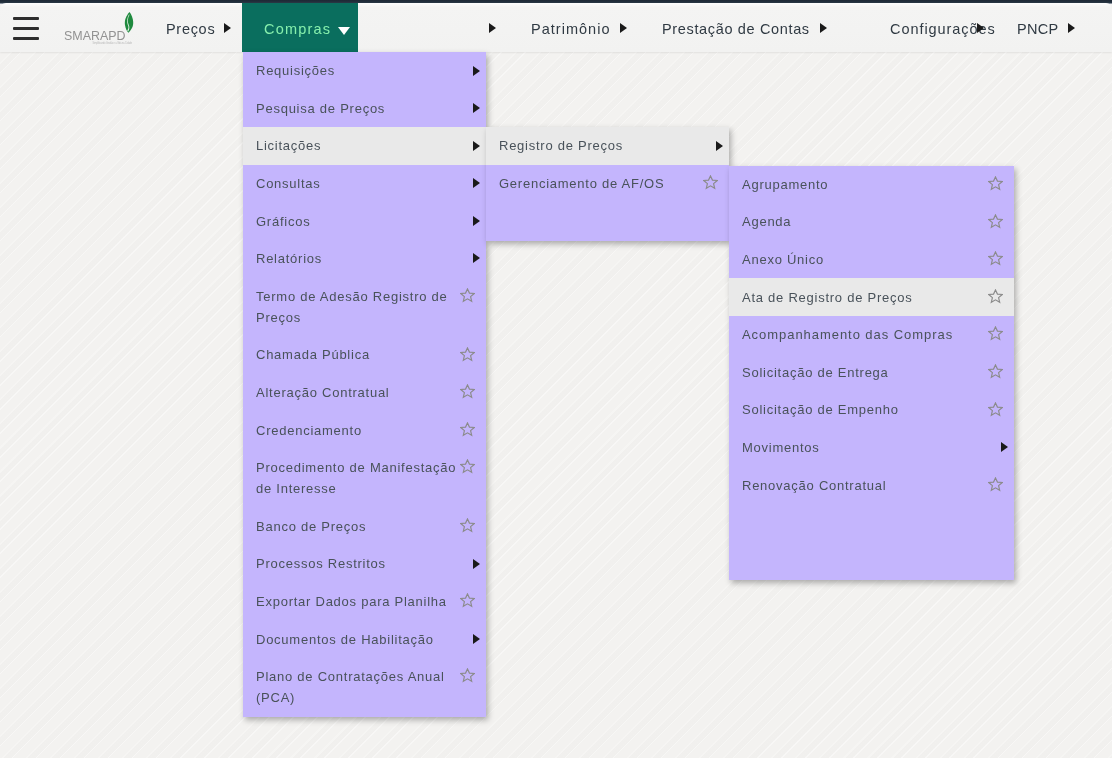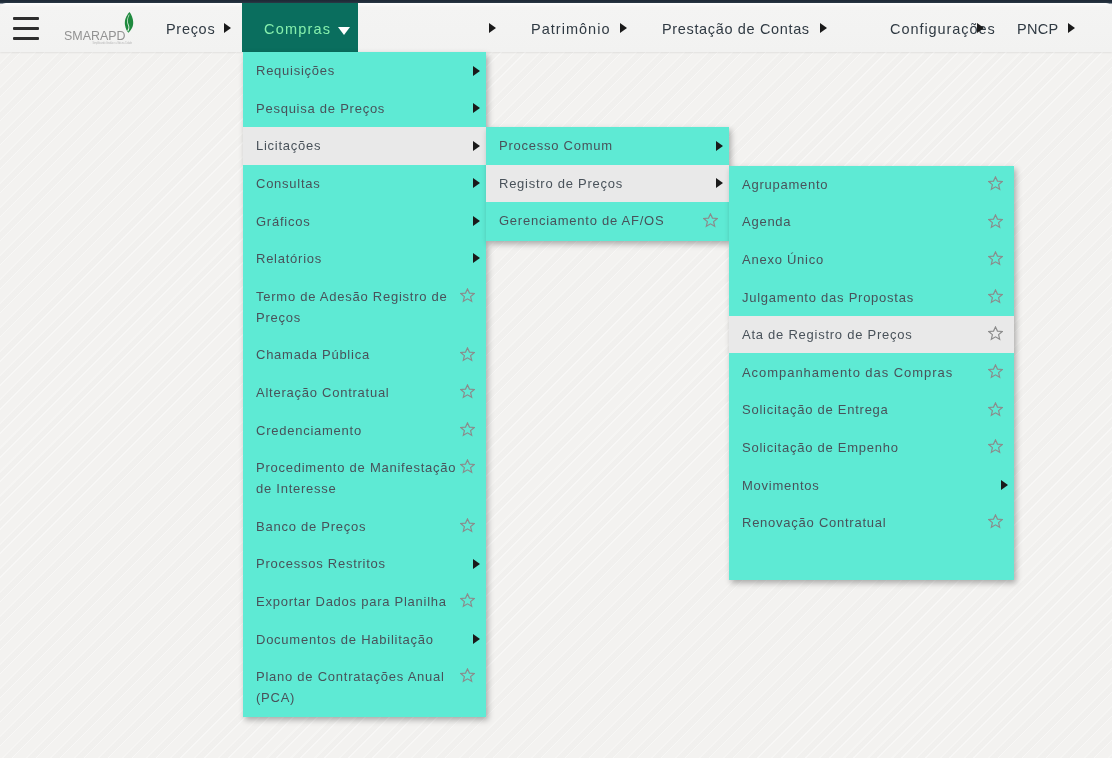--- a/index.html
+++ b/index.html
@@ -16,21 +16,21 @@
 .ham div { height:3px; background:#2d2d2d; border-radius:1px; margin-bottom:7px; }
 
 .logo { position:absolute; left:62px; top:3px; width:80px; height:49px; }
 
 .nav { position:absolute; top:3px; height:52px; line-height:52px; font-size:14.5px; color:#303a43; white-space:nowrap; }
 .arr-r { position:absolute; top:22.5px; width:0; height:0; border-left:7px solid #1a1a1a; border-top:5.5px solid transparent; border-bottom:5.5px solid transparent; }
 .arr-d { position:absolute; top:24px; width:0; height:0; border-top:8px solid #ffffff; border-left:6.5px solid transparent; border-right:6.5px solid transparent; }
 .compras-block { position:absolute; left:242px; top:3px; width:116px; height:49px; background:#0a6e5e; }
 .compras-block .nav { color:#86efac; top:0; }
 
-.menu { position:absolute; background:#5eead4; box-shadow:2px 3px 6px rgba(0,0,0,0.3); font-size:13px; letter-spacing:0.75px; color:#49525a; }
+.menu { position:absolute; background:#c4b5fd; box-shadow:2px 3px 6px rgba(0,0,0,0.3); font-size:13px; letter-spacing:0.75px; color:#49525a; }
 .menu .it { position:relative; padding:8.3px 28px 0 13px; height:37.6px; line-height:21px; }
 .menu .it.two { height:58.6px; }
 .menu .it.hl { background:#e9e9e9; }
 .menu .it .ar { position:absolute; right:6px; top:13.5px; width:0; height:0; border-left:7px solid #1a1a1a; border-top:5.25px solid transparent; border-bottom:5.25px solid transparent; }
 .menu .it svg.star { position:absolute; right:11px; top:10.5px; }
 .m1 { left:243px; top:52px; width:243px; height:665px; padding-bottom:2px; }
 .m2 { left:486px; top:127px; width:243px; height:114px; }
 .m3 { left:729px; top:165.5px; width:285px; height:414px; }
 </style>
 </head>
@@ -97,38 +97,34 @@
   <div class="it">Exportar Dados para Planilha<svg class="star" width="15" height="15" viewBox="0 0 15 15">
         <polygon points="7.5,0.9 9.45,5.1 14.2,5.55 10.6,8.6 11.7,13.3 7.5,10.8 3.3,13.3 4.4,8.6 0.8,5.55 5.55,5.1" fill="none" stroke="#8b8b8b" stroke-width="1.15"></polygon>
       </svg></div>
   <div class="it">Documentos de Habilitação<span class="ar"></span></div>
   <div class="it two">Plano de Contratações Anual (PCA)<svg class="star" width="15" height="15" viewBox="0 0 15 15">
         <polygon points="7.5,0.9 9.45,5.1 14.2,5.55 10.6,8.6 11.7,13.3 7.5,10.8 3.3,13.3 4.4,8.6 0.8,5.55 5.55,5.1" fill="none" stroke="#8b8b8b" stroke-width="1.15"></polygon>
       </svg></div>
 </div>
 
 <div class="menu m2">
-  <div class="it">Processo Comum<span class="ar"></span></div>
   <div class="it hl">Registro de Preços<span class="ar"></span></div>
   <div class="it" style="letter-spacing:0.75px;">Gerenciamento de AF/OS<svg class="star" width="15" height="15" viewBox="0 0 15 15">
         <polygon points="7.5,0.9 9.45,5.1 14.2,5.55 10.6,8.6 11.7,13.3 7.5,10.8 3.3,13.3 4.4,8.6 0.8,5.55 5.55,5.1" fill="none" stroke="#8b8b8b" stroke-width="1.15"></polygon>
       </svg></div>
 </div>
 
 <div class="menu m3">
   <div class="it">Agrupamento<svg class="star" width="15" height="15" viewBox="0 0 15 15">
         <polygon points="7.5,0.9 9.45,5.1 14.2,5.55 10.6,8.6 11.7,13.3 7.5,10.8 3.3,13.3 4.4,8.6 0.8,5.55 5.55,5.1" fill="none" stroke="#8b8b8b" stroke-width="1.15"></polygon>
       </svg></div>
   <div class="it">Agenda<svg class="star" width="15" height="15" viewBox="0 0 15 15">
         <polygon points="7.5,0.9 9.45,5.1 14.2,5.55 10.6,8.6 11.7,13.3 7.5,10.8 3.3,13.3 4.4,8.6 0.8,5.55 5.55,5.1" fill="none" stroke="#8b8b8b" stroke-width="1.15"></polygon>
       </svg></div>
   <div class="it">Anexo Único<svg class="star" width="15" height="15" viewBox="0 0 15 15">
-        <polygon points="7.5,0.9 9.45,5.1 14.2,5.55 10.6,8.6 11.7,13.3 7.5,10.8 3.3,13.3 4.4,8.6 0.8,5.55 5.55,5.1" fill="none" stroke="#8b8b8b" stroke-width="1.15"></polygon>
-      </svg></div>
-  <div class="it">Julgamento das Propostas<svg class="star" width="15" height="15" viewBox="0 0 15 15">
         <polygon points="7.5,0.9 9.45,5.1 14.2,5.55 10.6,8.6 11.7,13.3 7.5,10.8 3.3,13.3 4.4,8.6 0.8,5.55 5.55,5.1" fill="none" stroke="#8b8b8b" stroke-width="1.15"></polygon>
       </svg></div>
   <div class="it hl">Ata de Registro de Preços<svg class="star" width="15" height="15" viewBox="0 0 15 15">
         <polygon points="7.5,0.9 9.45,5.1 14.2,5.55 10.6,8.6 11.7,13.3 7.5,10.8 3.3,13.3 4.4,8.6 0.8,5.55 5.55,5.1" fill="none" stroke="#8b8b8b" stroke-width="1.15"></polygon>
       </svg></div>
   <div class="it" style="padding-right:22px; letter-spacing:0.95px;">Acompanhamento das Compras<svg class="star" width="15" height="15" viewBox="0 0 15 15">
         <polygon points="7.5,0.9 9.45,5.1 14.2,5.55 10.6,8.6 11.7,13.3 7.5,10.8 3.3,13.3 4.4,8.6 0.8,5.55 5.55,5.1" fill="none" stroke="#8b8b8b" stroke-width="1.15"></polygon>
       </svg></div>
   <div class="it">Solicitação de Entrega<svg class="star" width="15" height="15" viewBox="0 0 15 15">
         <polygon points="7.5,0.9 9.45,5.1 14.2,5.55 10.6,8.6 11.7,13.3 7.5,10.8 3.3,13.3 4.4,8.6 0.8,5.55 5.55,5.1" fill="none" stroke="#8b8b8b" stroke-width="1.15"></polygon>

